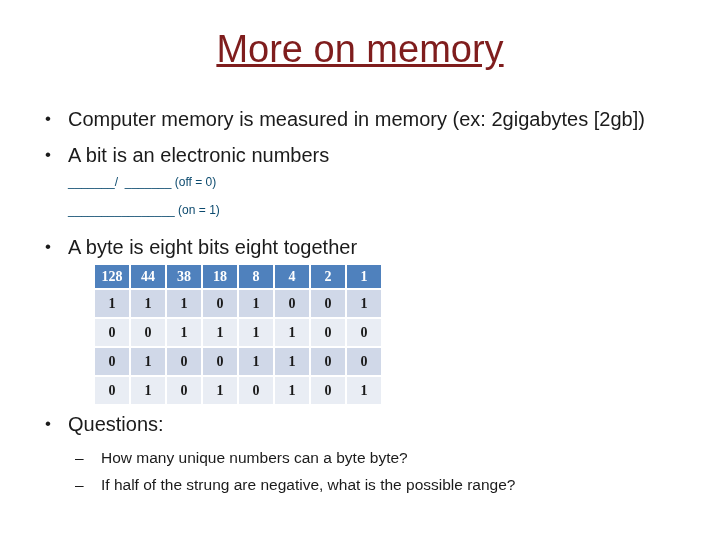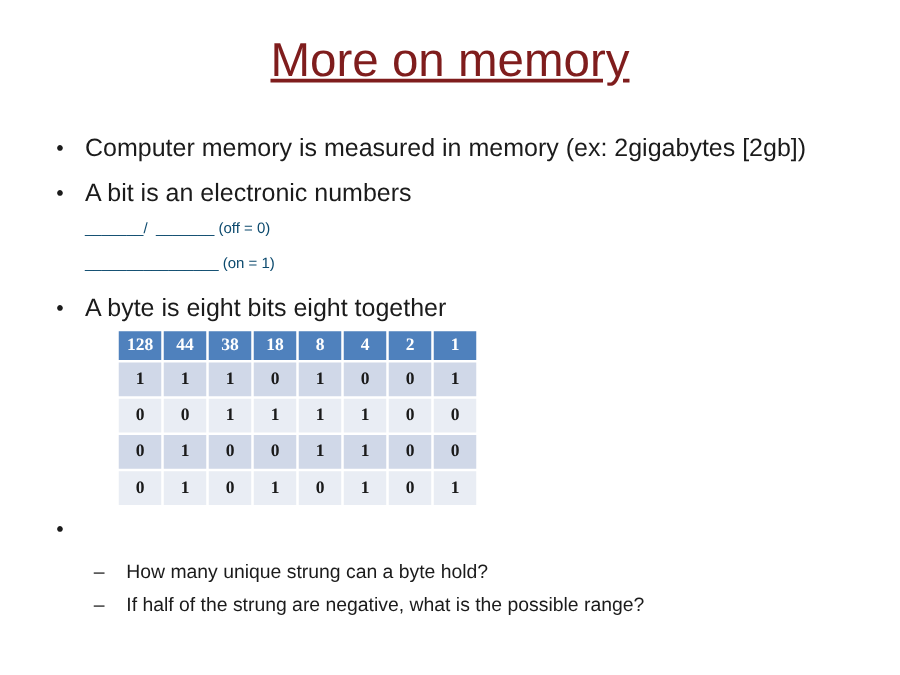--- a/index.html
+++ b/index.html
@@ -188,25 +188,26 @@
         <td>0</td>
         <td>1</td>
         <td>0</td>
         <td>1</td>
       </tr>
     </tbody>
   </table>
 
   <div class="bullet questions">
     <span class="glyph">•</span>
+    <span>Questions:</span>
   </div>
 
   <div class="sub-bullet q1">
     <span class="glyph">–</span>
-    <span>How many unique strung can a byte hold?</span>
+    <span>How many unique numbers can a byte byte?</span>
   </div>
 
   <div class="sub-bullet q2">
     <span class="glyph">–</span>
     <span>If half of the strung are negative, what is the possible range?</span>
   </div>
 
 </div>
 
 </body></html>

